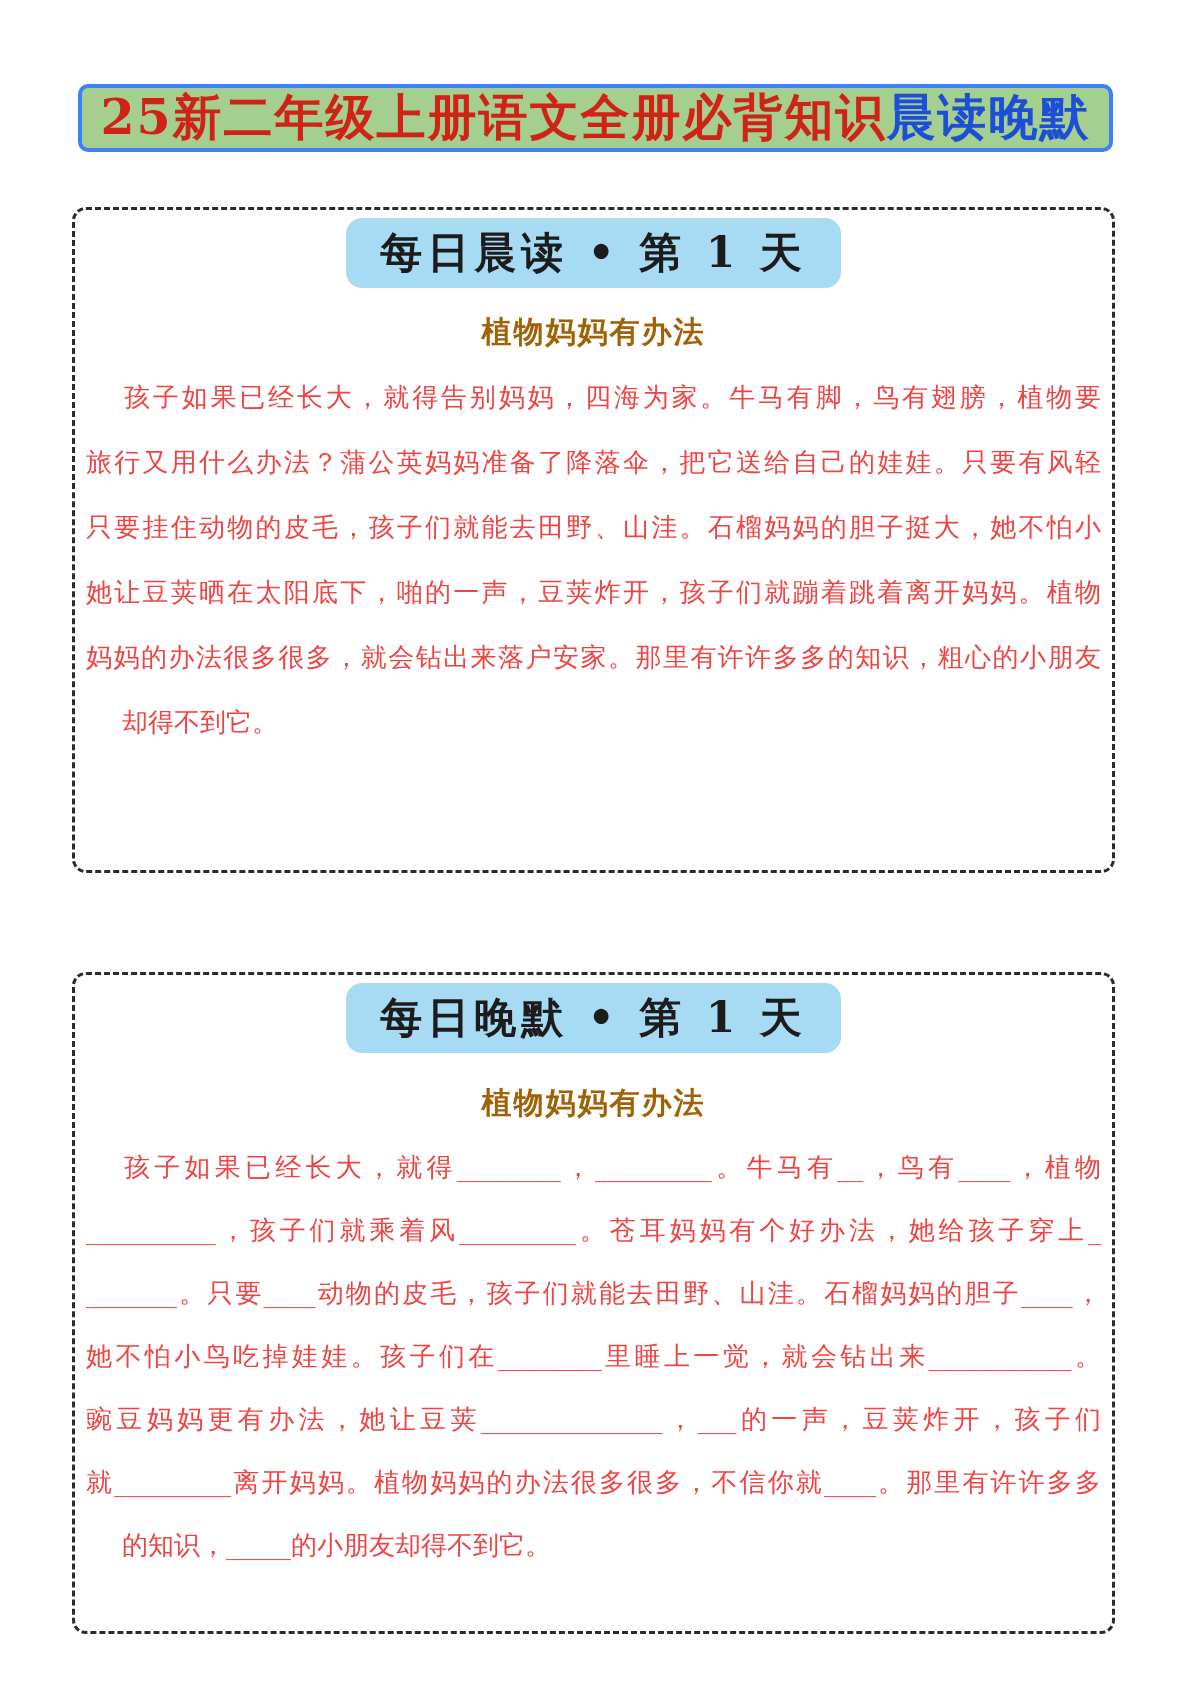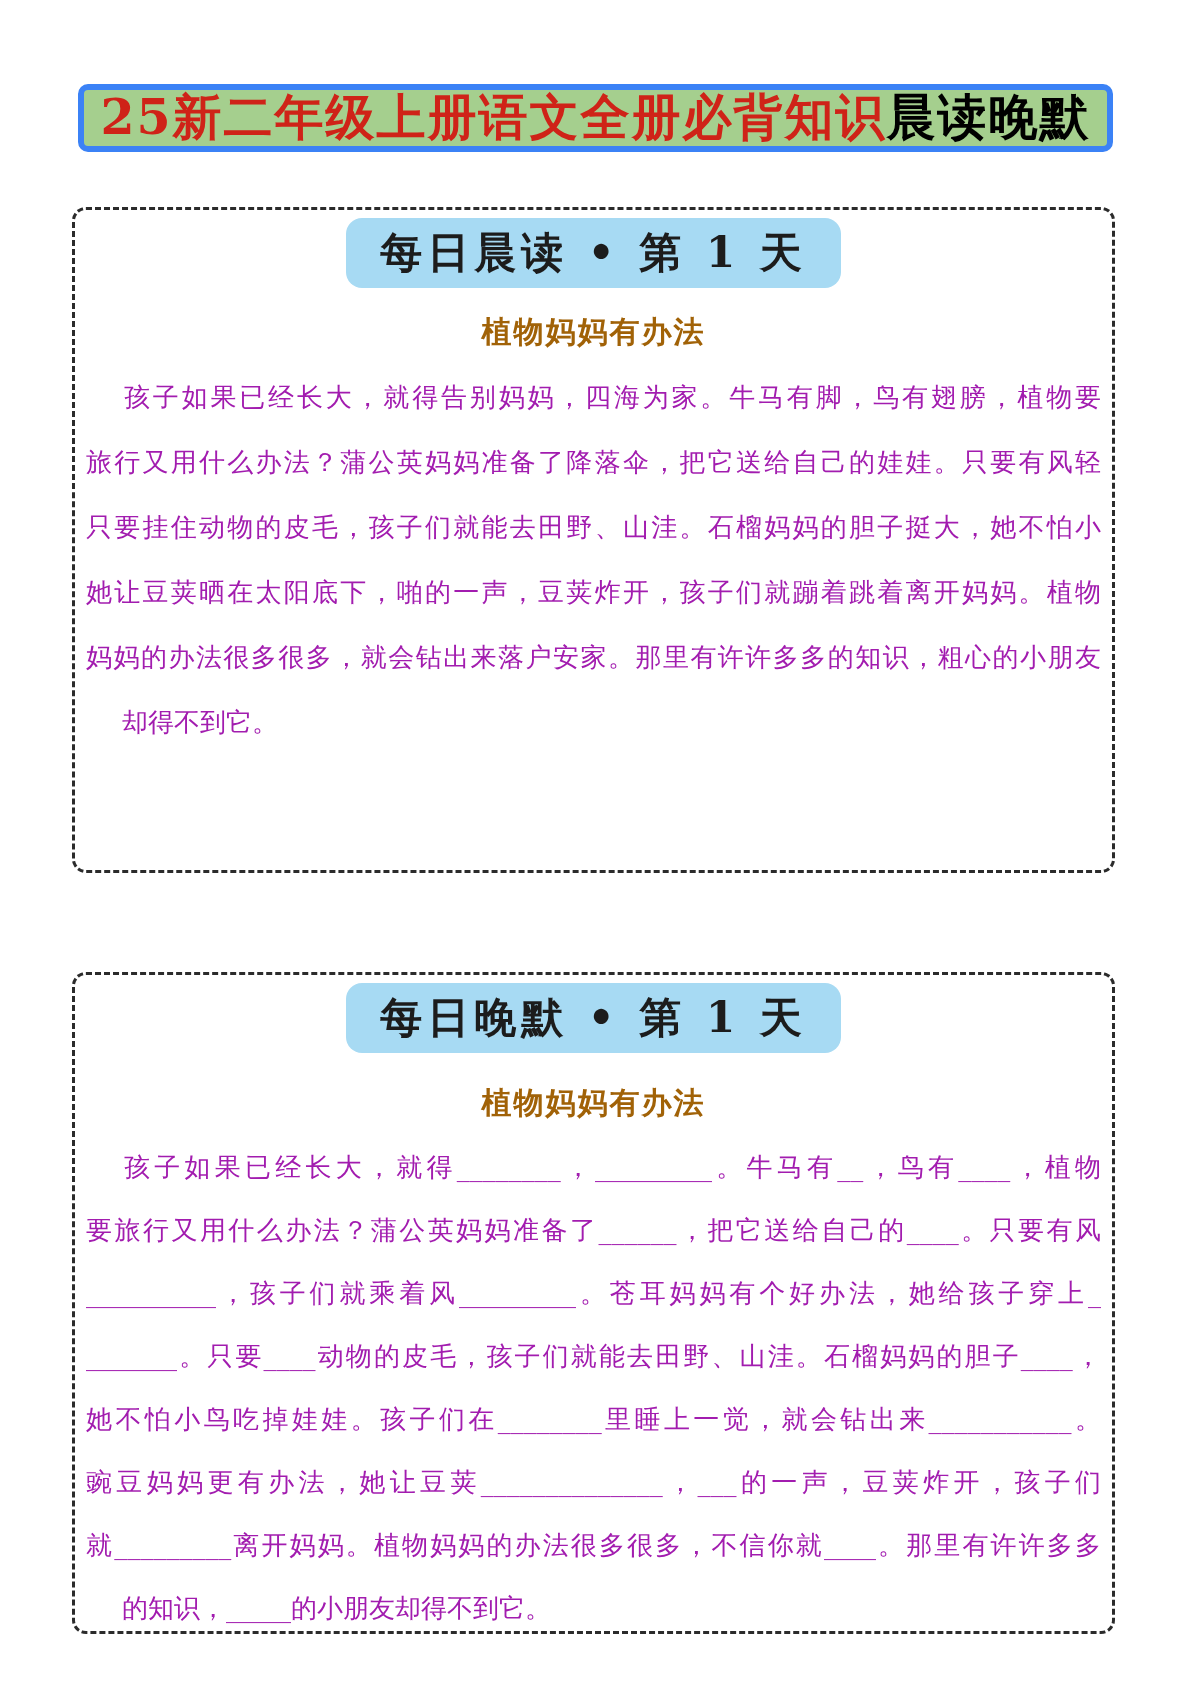--- a/index.html
+++ b/index.html
@@ -18,33 +18,33 @@
     overflow: hidden;
   }
   
   .header-banner {
     position: absolute;
     left: 78px;
     top: 84px;
     width: 1035px;
     height: 68px;
     background: #a5cf8e;
-    border: 6px solid #3b82f6;
+    border: 4px solid #3b82f6;
     border-radius: 10px;
     box-sizing: border-box;
     display: flex;
     align-items: center;
     justify-content: center;
     white-space: nowrap;
     font-weight: bold;
     font-size: 49px;
     letter-spacing: 2px;
   }
   .header-banner .t-red   { color: #cf2318; }
-  .header-banner .t-black { color: #000000; }
+  .header-banner .t-black { color: #1d4ed8; }
 
   
   .card {
     position: absolute;
     left: 72px;
     width: 1043px;
     border: 3px dashed #2b2b2b;
     border-radius: 14px;
     box-sizing: border-box;
     background: #ffffff;
@@ -71,21 +71,21 @@
     font-weight: bold;
     font-size: 30px;
     color: #a16207;
     letter-spacing: 2px;
   }
   .card.evening .subtitle { margin-top: 30px; }
 
   .para {
     margin-top: 12px;
     padding: 0 11px;
-    color: #a21caf;
+    color: #ef4444;
     font-size: 26px;
   }
   .para-line {
     text-align: justify;
     text-align-last: justify;
     height: 65px;
     line-height: 65px;
     overflow: hidden;
     white-space: nowrap;
   }
@@ -114,21 +114,20 @@
       <div class="para-line">妈妈的办法很多很多，就会钻出来落户安家。那里有许许多多的知识，粗心的小朋友</div>
       <div class="para-line last">却得不到它。</div>
     </div>
   </div>
 
   <div class="card evening">
     <div class="badge">每日晚默 • 第 1 天</div>
     <div class="subtitle">植物妈妈有办法</div>
     <div class="para">
       <div class="para-line first">孩子如果已经长大，就得________，_________。牛马有__，鸟有____，植物</div>
-      <div class="para-line">要旅行又用什么办法？蒲公英妈妈准备了______，把它送给自己的____。只要有风</div>
       <div class="para-line">__________，孩子们就乘着风_________。苍耳妈妈有个好办法，她给孩子穿上_</div>
       <div class="para-line">_______。只要____动物的皮毛，孩子们就能去田野、山洼。石榴妈妈的胆子____，</div>
       <div class="para-line">她不怕小鸟吃掉娃娃。孩子们在________里睡上一觉，就会钻出来___________。</div>
       <div class="para-line">豌豆妈妈更有办法，她让豆荚______________，___的一声，豆荚炸开，孩子们</div>
       <div class="para-line">就_________离开妈妈。植物妈妈的办法很多很多，不信你就____。那里有许许多多</div>
       <div class="para-line last">的知识，_____的小朋友却得不到它。</div>
     </div>
   </div>
 
 </div>

